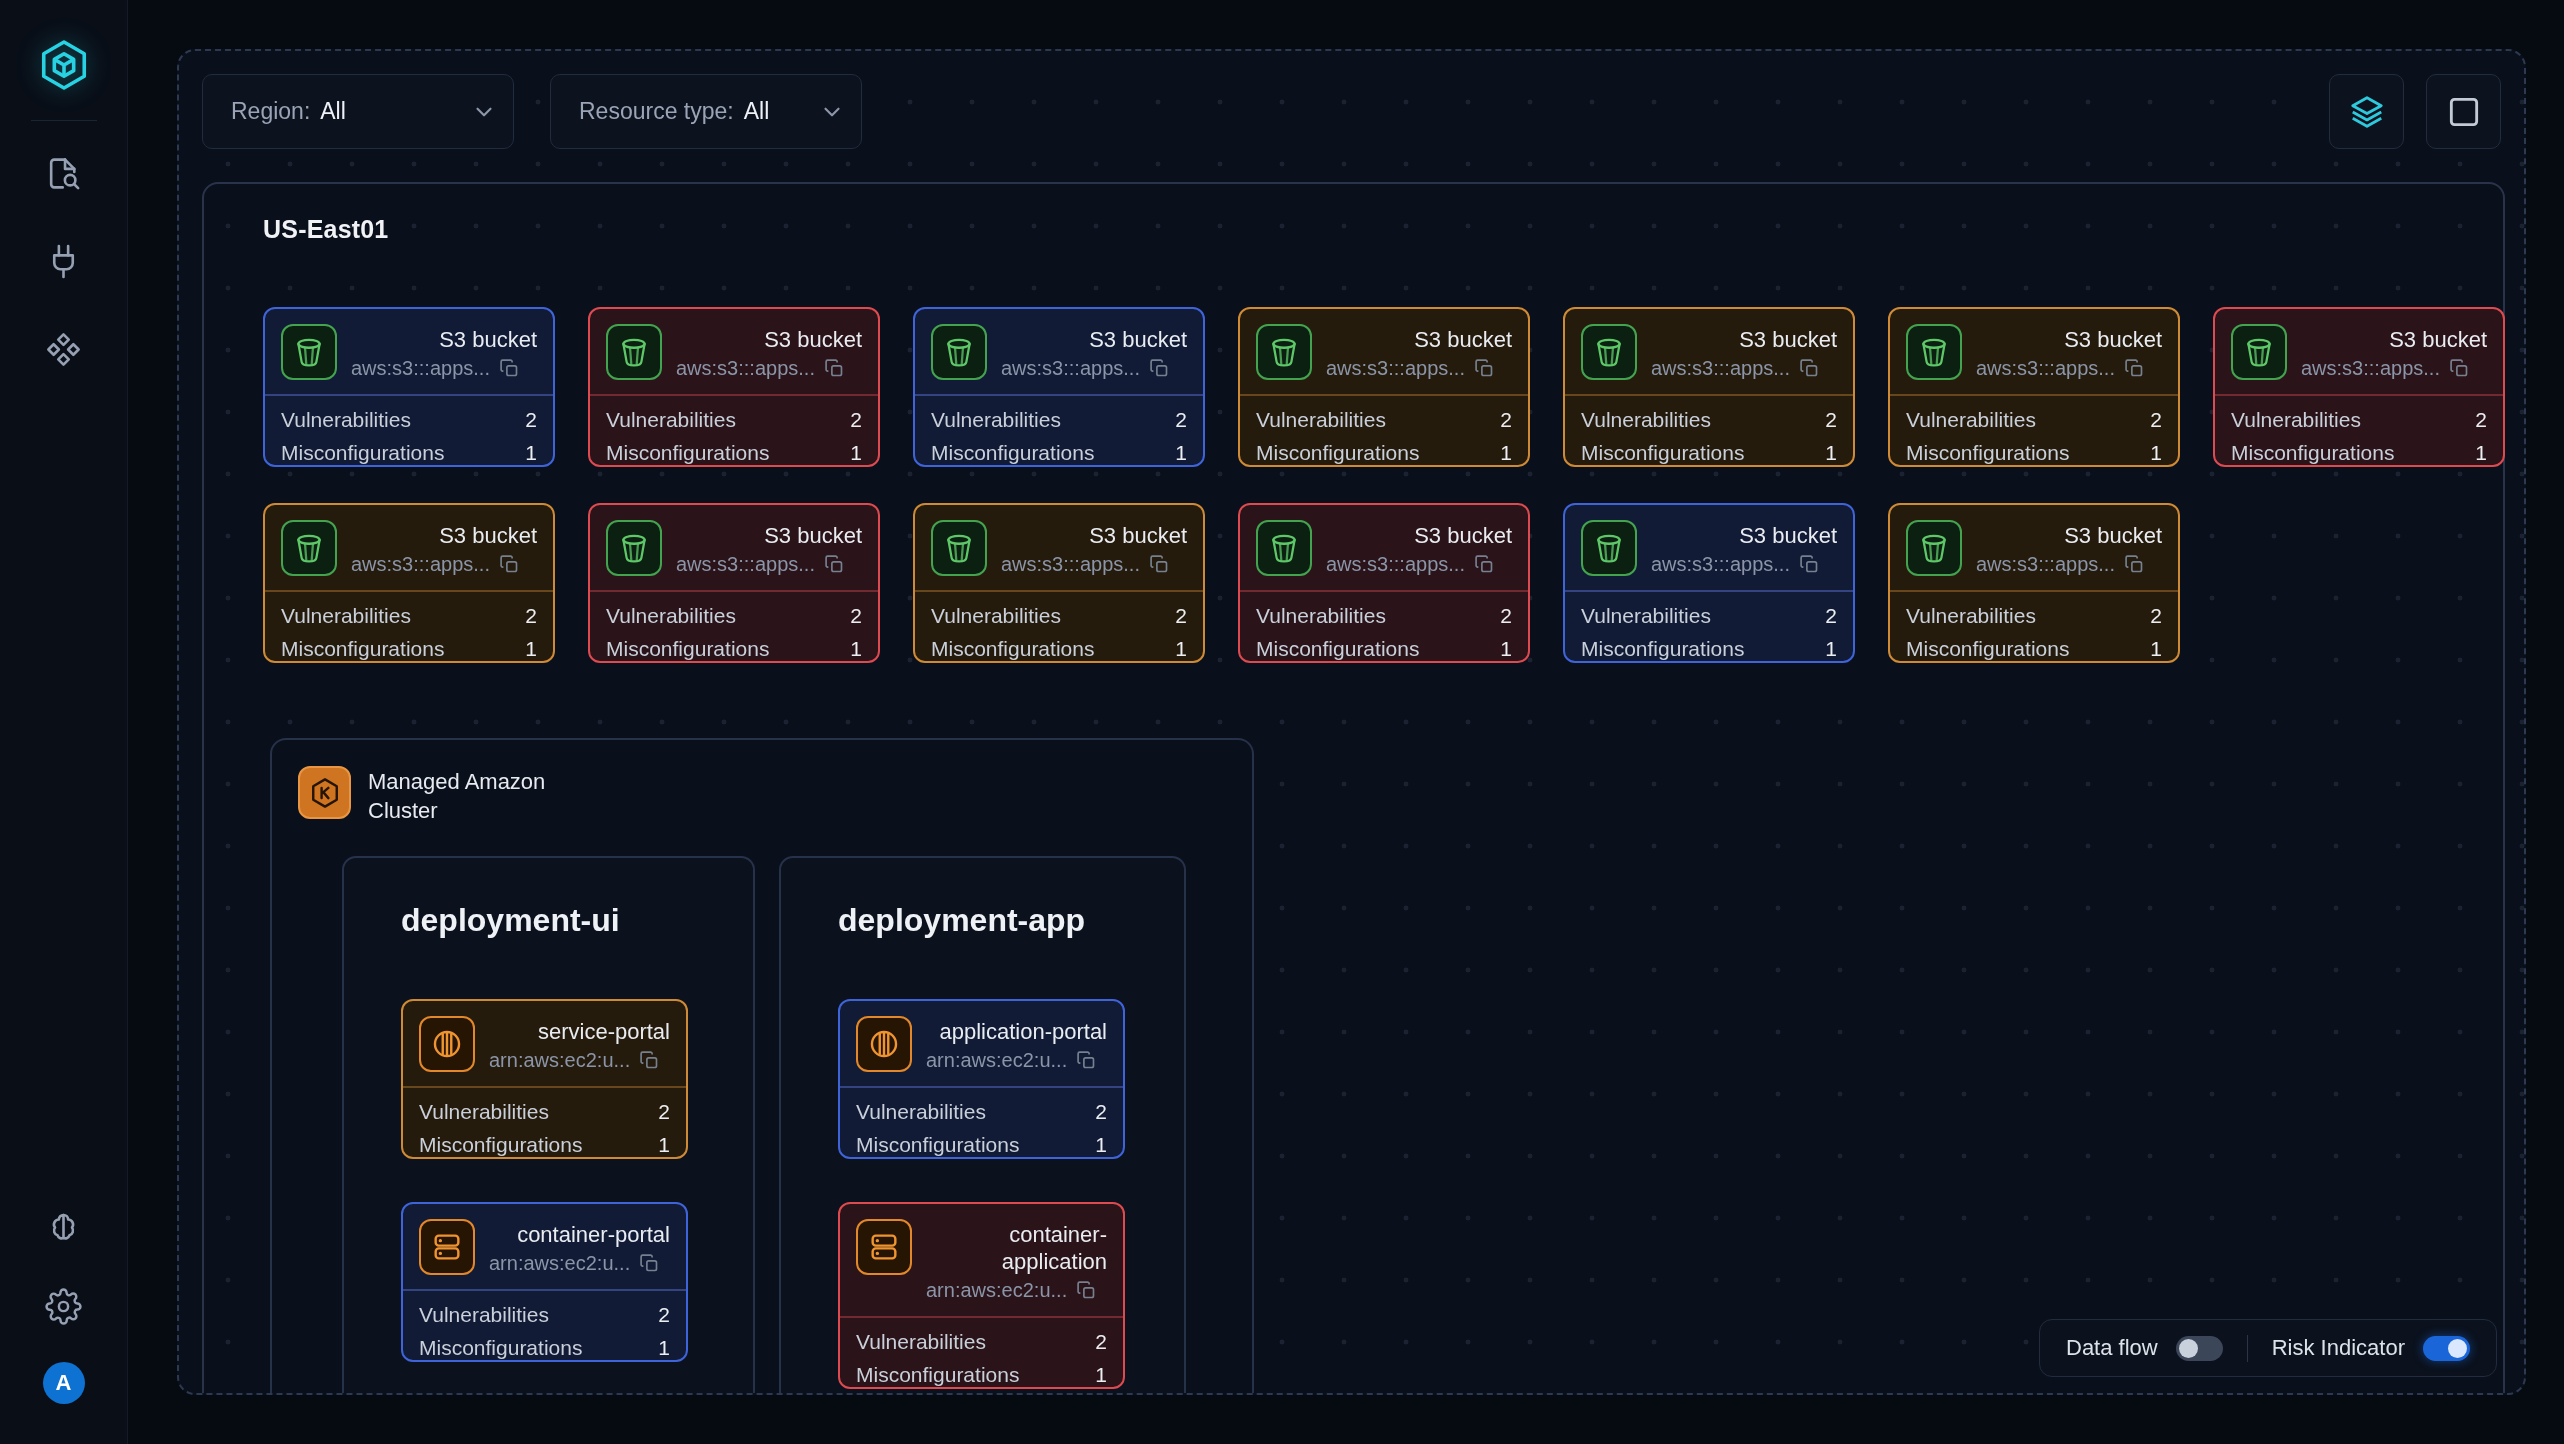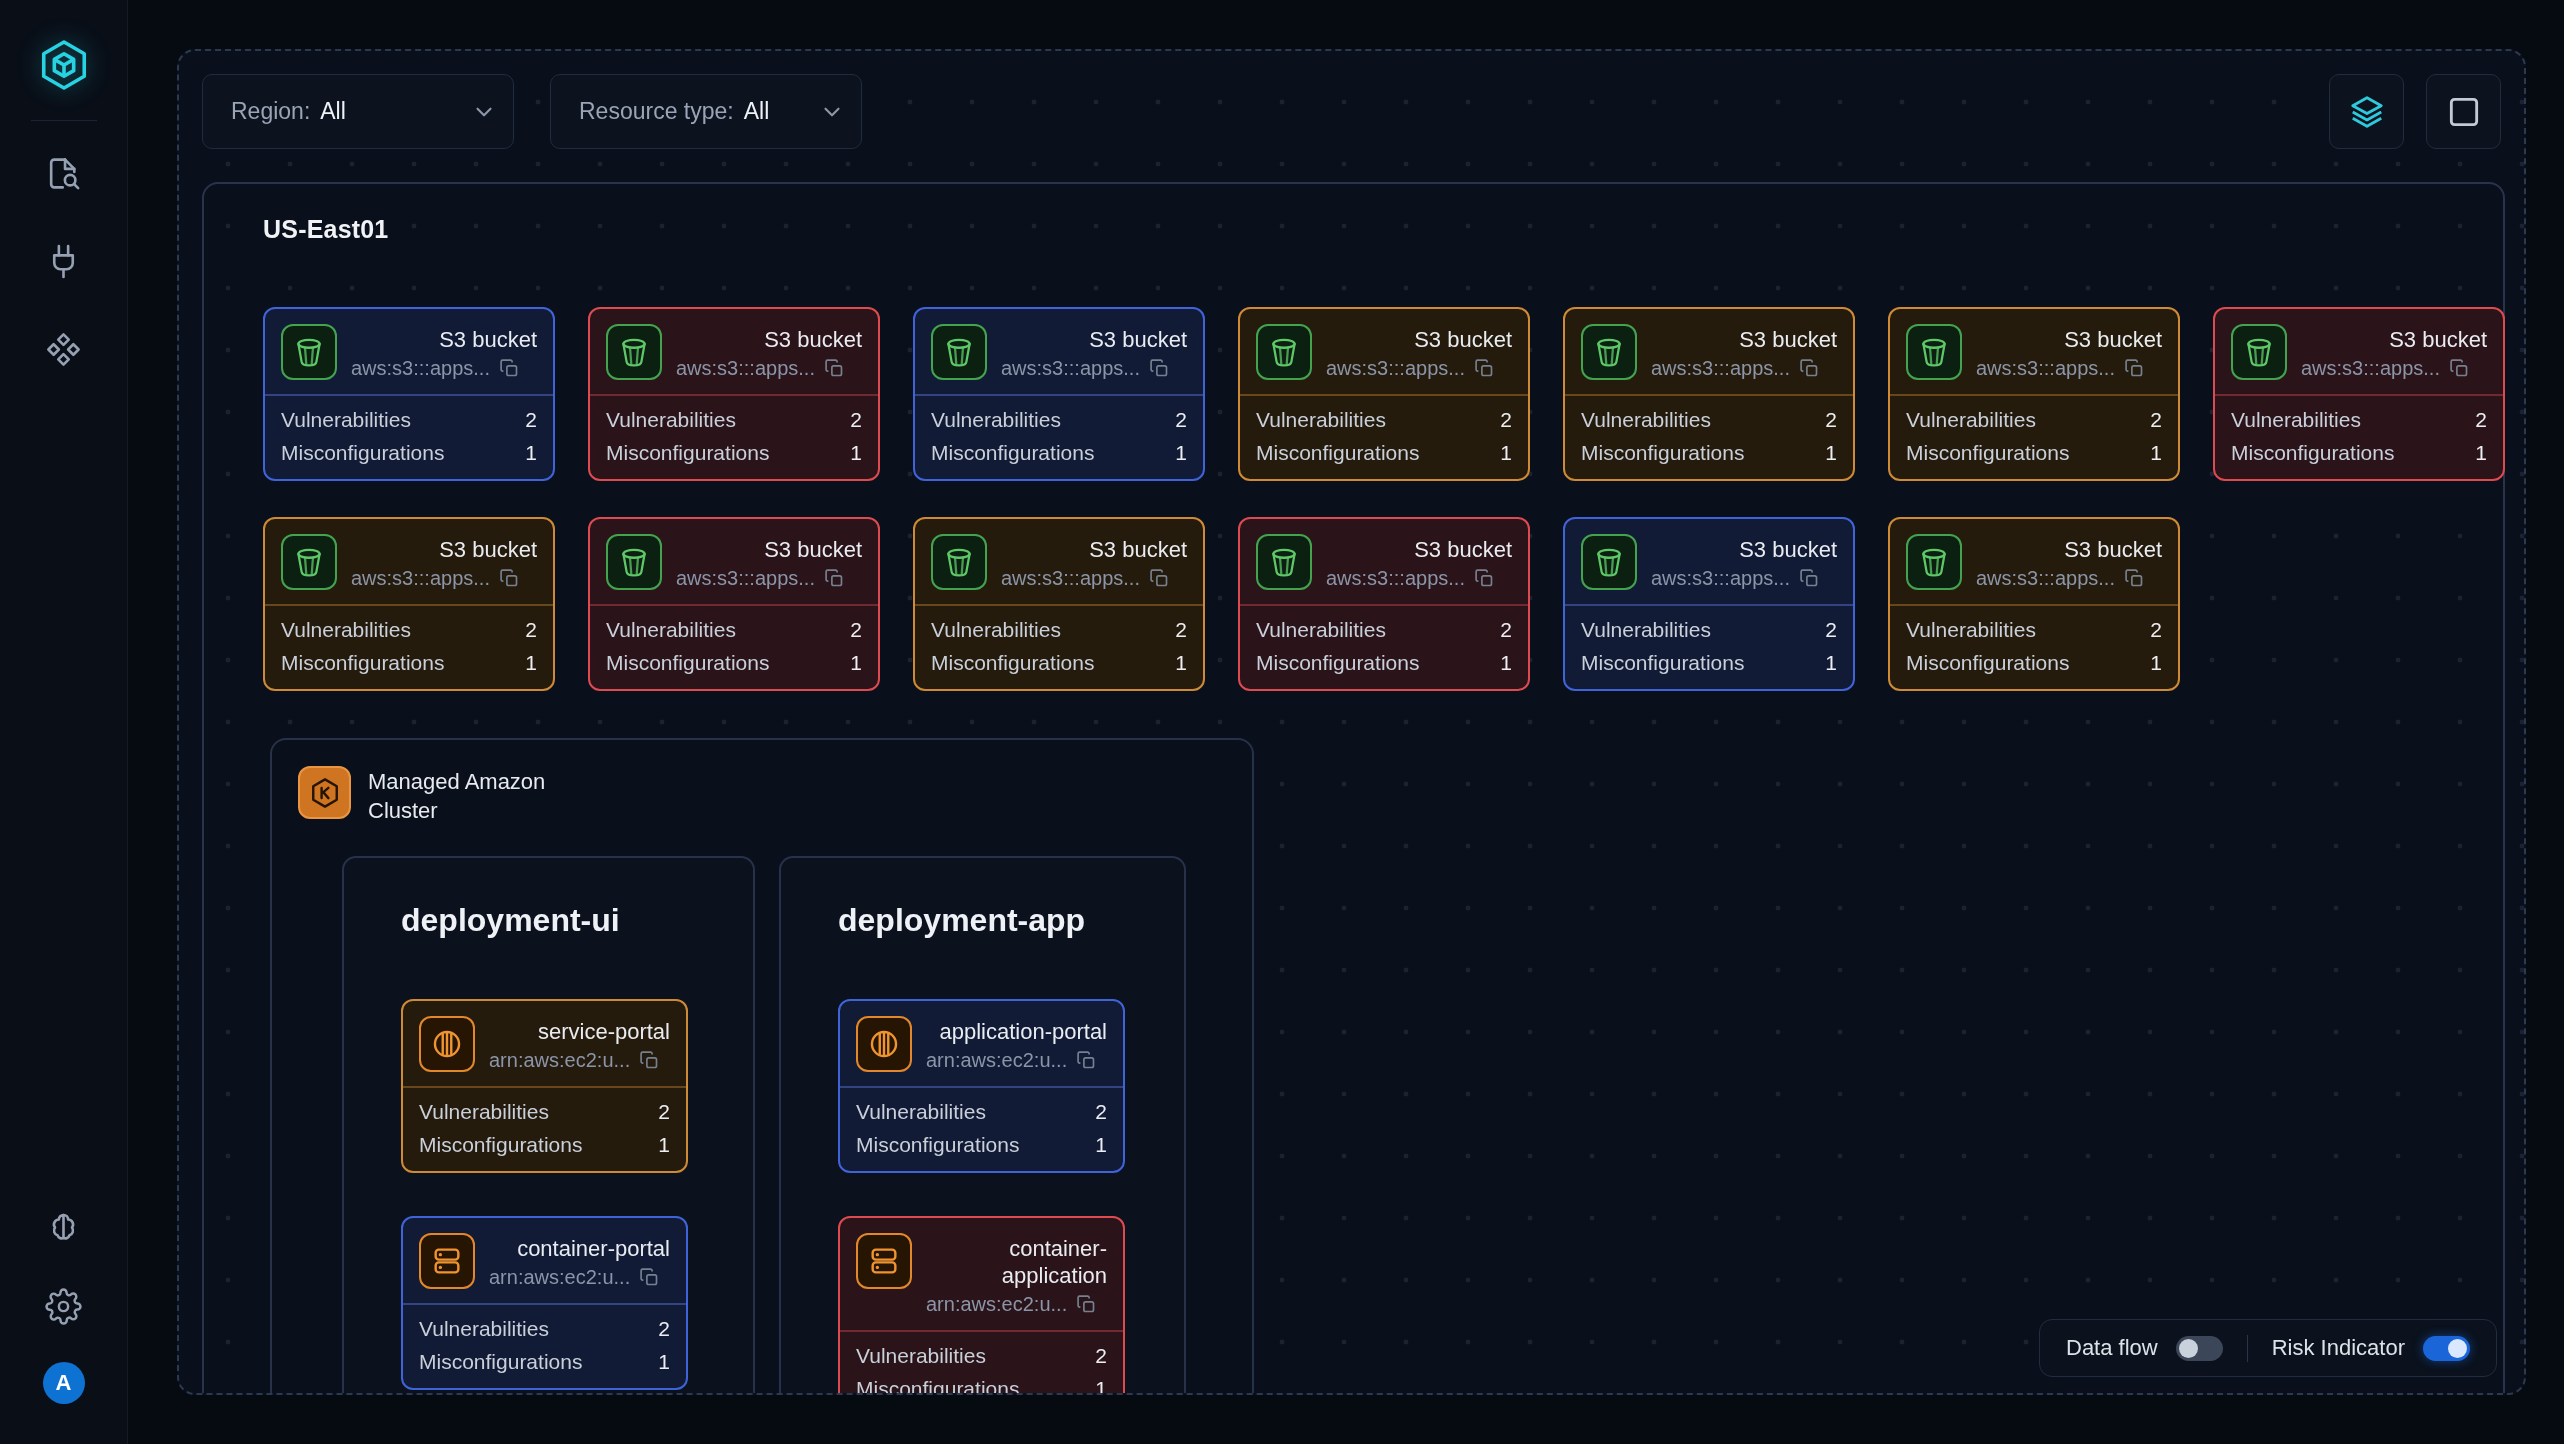--- a/index.html
+++ b/index.html
@@ -54,21 +54,21 @@
   .res-tile { width:56px; height:56px; border-radius:12px; border:2px solid; display:flex;
     align-items:center; justify-content:center; flex:none; }
   .res-tile svg { width:34px; height:34px; }
   .tile-green { border-color:#43a34f; background:#0c2012; color:#5ec768; }
   .tile-orange { border-color:#e2882a; background:#271503; color:#ef9430; }
   .res-meta { min-width:0; padding-top:3px; flex:1; }
   .res-title { font-size:22px; color:#e9ecf1; line-height:1.22; }
   .res-arn { display:flex; align-items:center; gap:9px; margin-top:3px; }
   .res-arn-text { font-size:20px; color:#8b95a7; white-space:nowrap; overflow:hidden; text-overflow:ellipsis; }
   .copy-icon { width:21px; height:21px; color:#76808f; flex:none; cursor:pointer; }
-  .res-stats { border-top:2px solid var(--div); padding:12px 16px 14px; display:flex; flex-direction:column; gap:9px; }
+  .res-stats { border-top:2px solid var(--div); padding:12px 16px 0; display:flex; flex-direction:column; gap:9px; }
   .stat-row { display:flex; justify-content:space-between; align-items:center; font-size:21px; }
   .stat-label { color:#c9d0da; }
   .stat-value { color:#eceef2; }
   .sev-blue   { border-color:#3f63d8; background:#111b36; --div:rgba(95,120,225,.45); }
   .sev-red    { border-color:#dd4a4f; background:#2a141a; --div:rgba(221,74,79,.40); }
   .sev-orange { border-color:#cf8a36; background:#251b0d; --div:rgba(207,138,54,.40); }
 
   
   .cluster-box { position:absolute; left:66px; top:554px; width:984px; height:920px;
     border:2px solid #26314a; border-radius:16px; background:#0a101b; padding:26px; }

